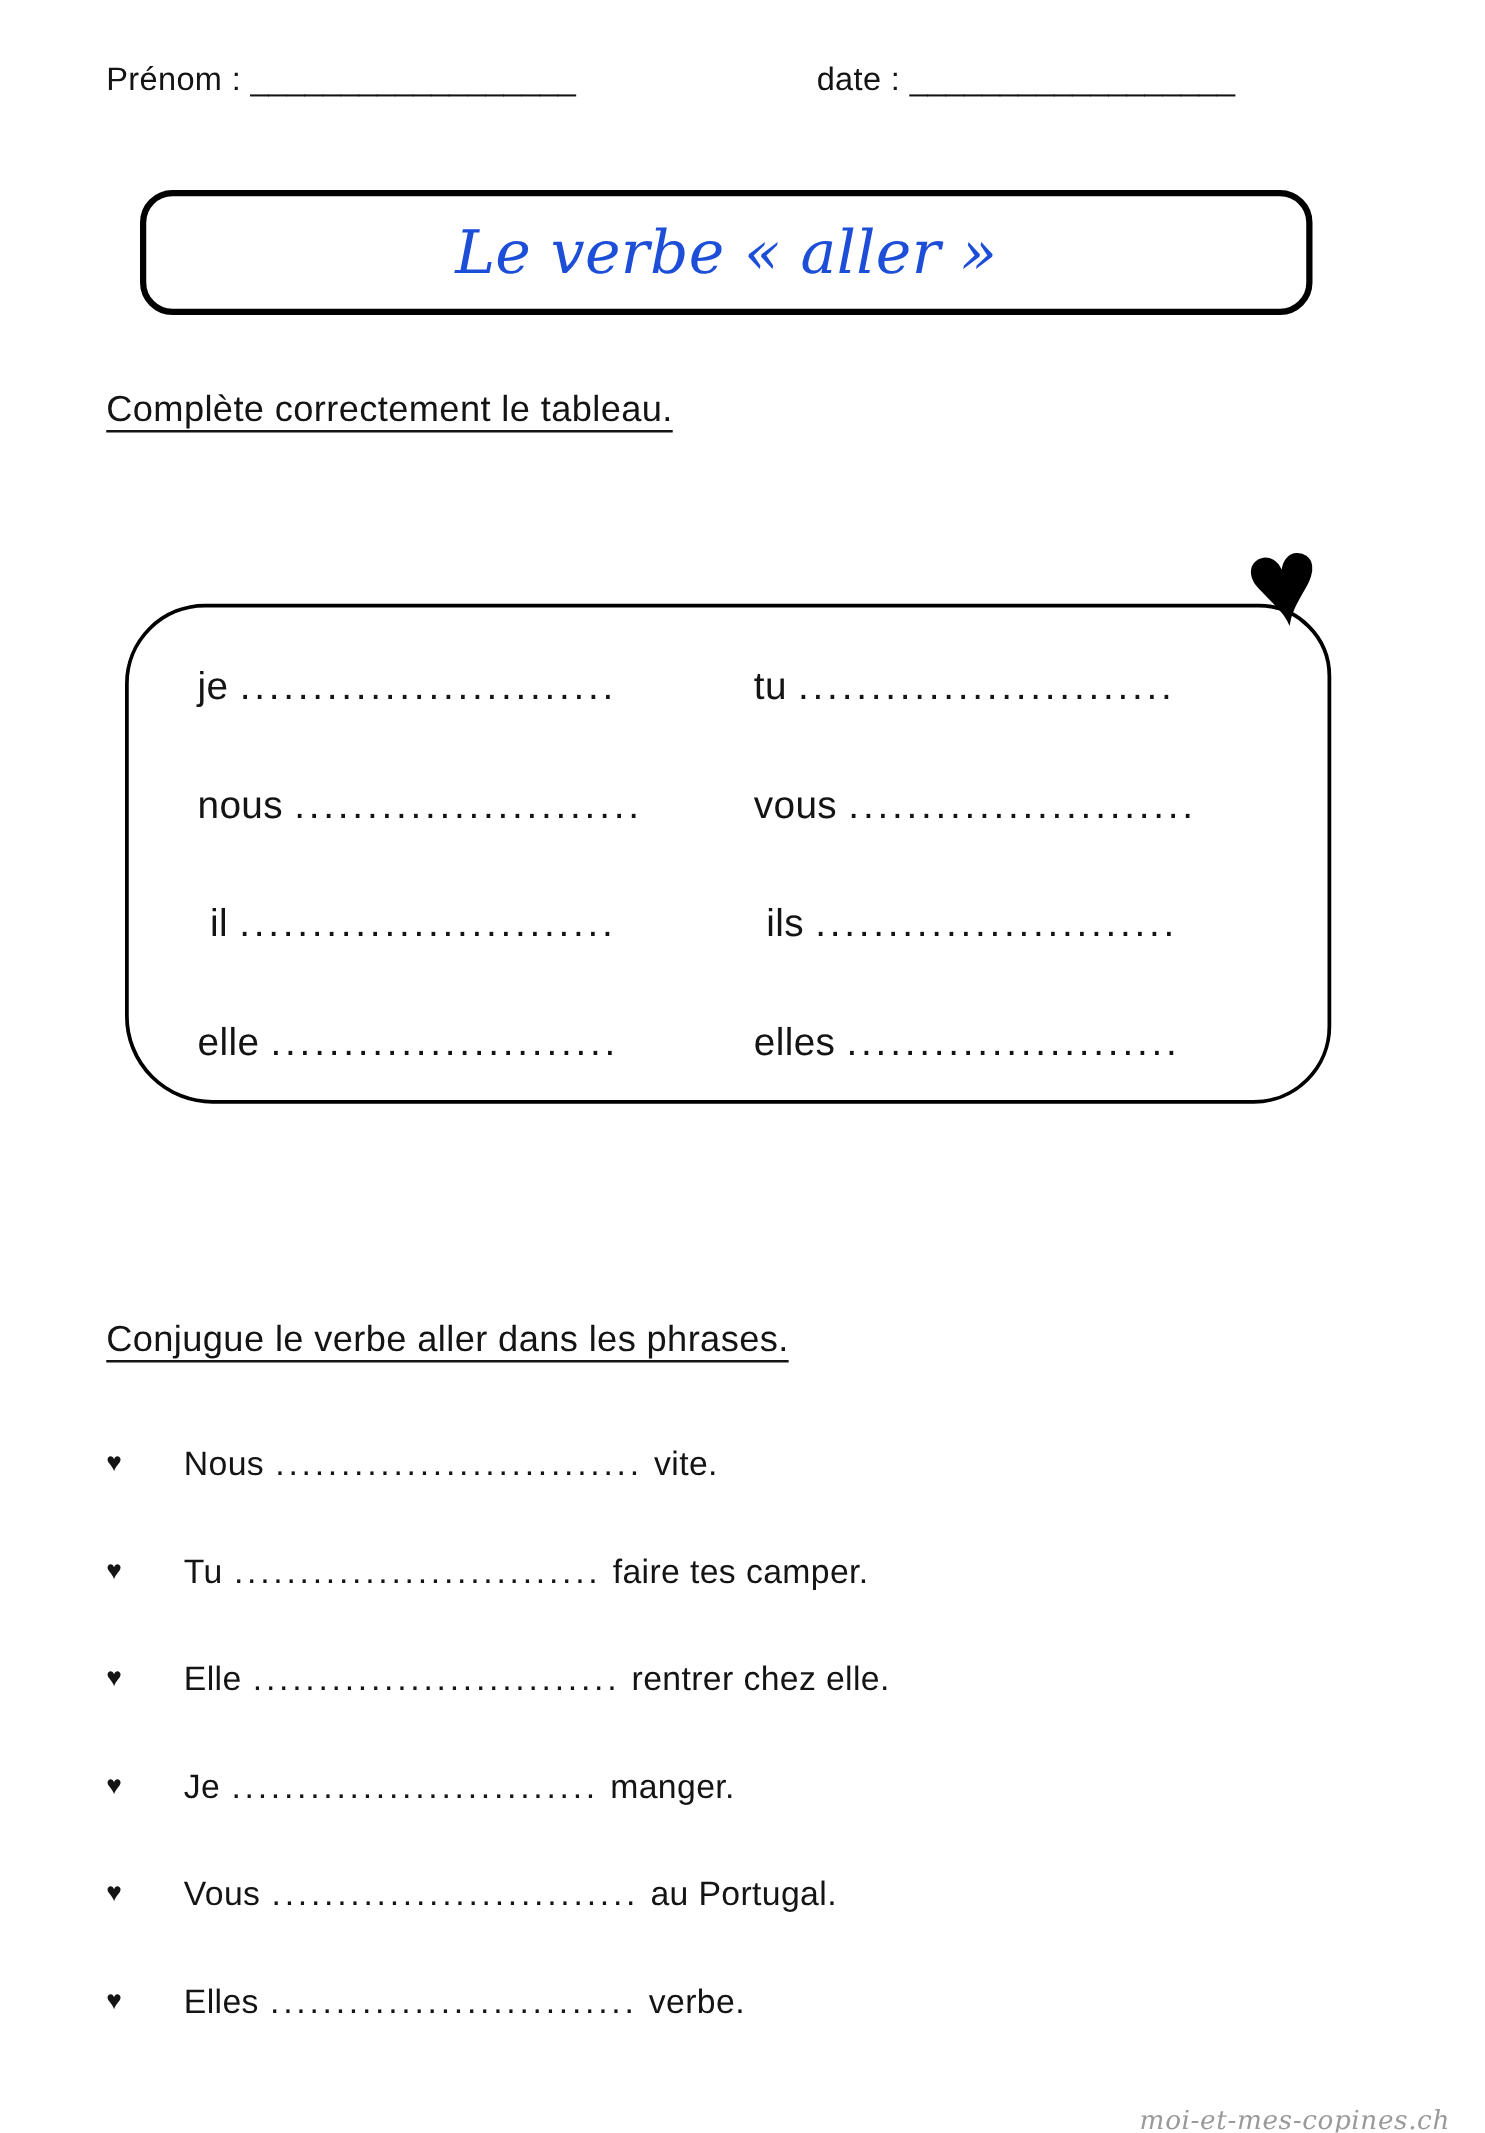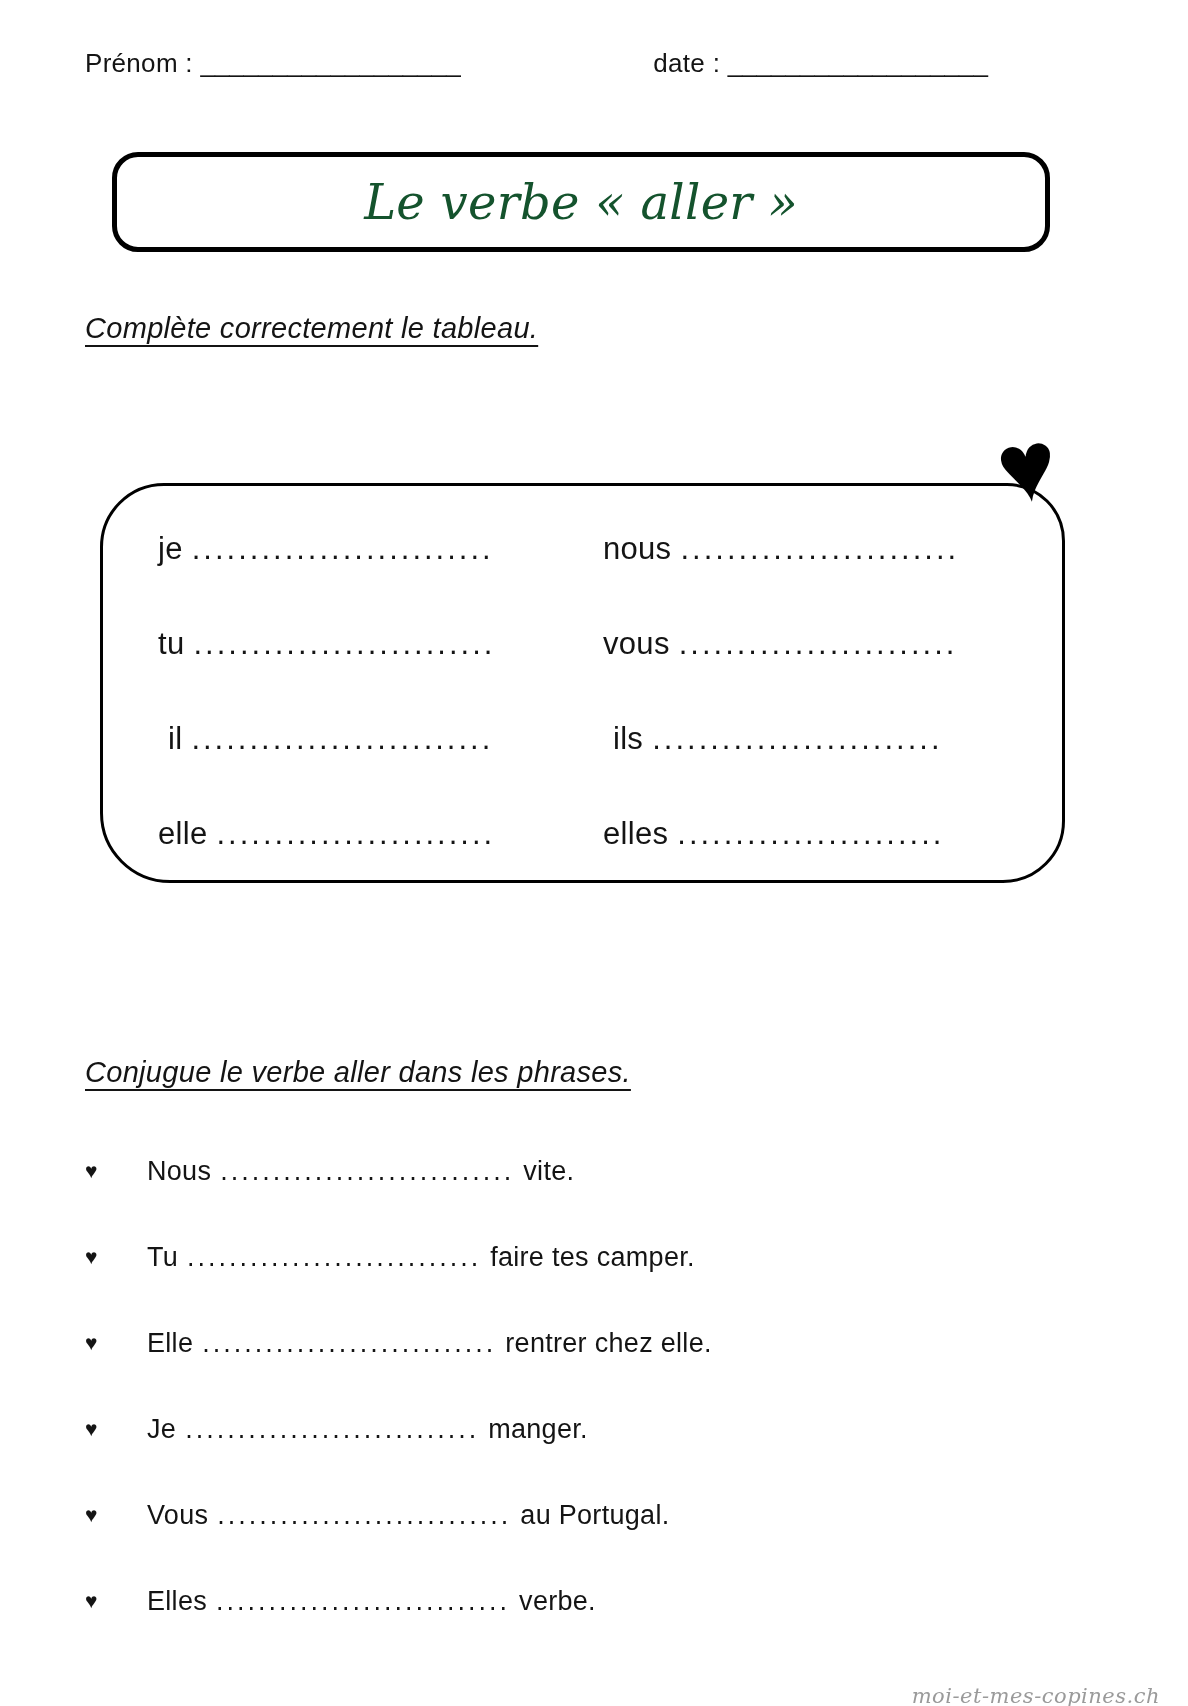--- a/index.html
+++ b/index.html
@@ -32,32 +32,31 @@
     width: 938px; height: 100px;
     border: 5px solid #000;
     border-radius: 26px;
     display: flex; align-items: center; justify-content: center;
     background: #fff;
   }
   .title-text {
     font-family: "DejaVu Serif", serif;
     font-style: italic;
     font-size: 48px;
-    color: #14532d;
+    color: #1d4ed8;
   }
 
   
   .section-heading {
     position: absolute;
     left: 85px;
     font-size: 29px;
     text-decoration: underline;
     text-underline-offset: 7px;
     text-decoration-thickness: 2px;
-    font-style: italic;
   }
   .heading-1 { top: 312px; }
   .heading-2 { top: 1056px; }
 
   
   .pronoun-box {
     position: absolute;
     left: 100px; top: 483px;
     width: 965px; height: 400px;
     border: 3px solid #000;
@@ -141,25 +140,25 @@
 
   <div class="big-heart">♥</div>
 
   <div class="pronoun-box">
     <div class="pronoun-grid">
 
       <div class="cell">
         <span>je</span><span class="dots">..........................</span>
       </div>
       <div class="cell">
+        <span>tu</span><span class="dots">..........................</span>
+      </div>
+
+      <div class="cell">
         <span>nous</span><span class="dots">........................</span>
-      </div>
-
-      <div class="cell">
-        <span>tu</span><span class="dots">..........................</span>
       </div>
       <div class="cell">
         <span>vous</span><span class="dots">........................</span>
       </div>
 
       <div class="cell cell-indent">
         <span>il</span><span class="dots">..........................</span>
       </div>
       <div class="cell cell-indent">
         <span>ils</span><span class="dots">.........................</span>

